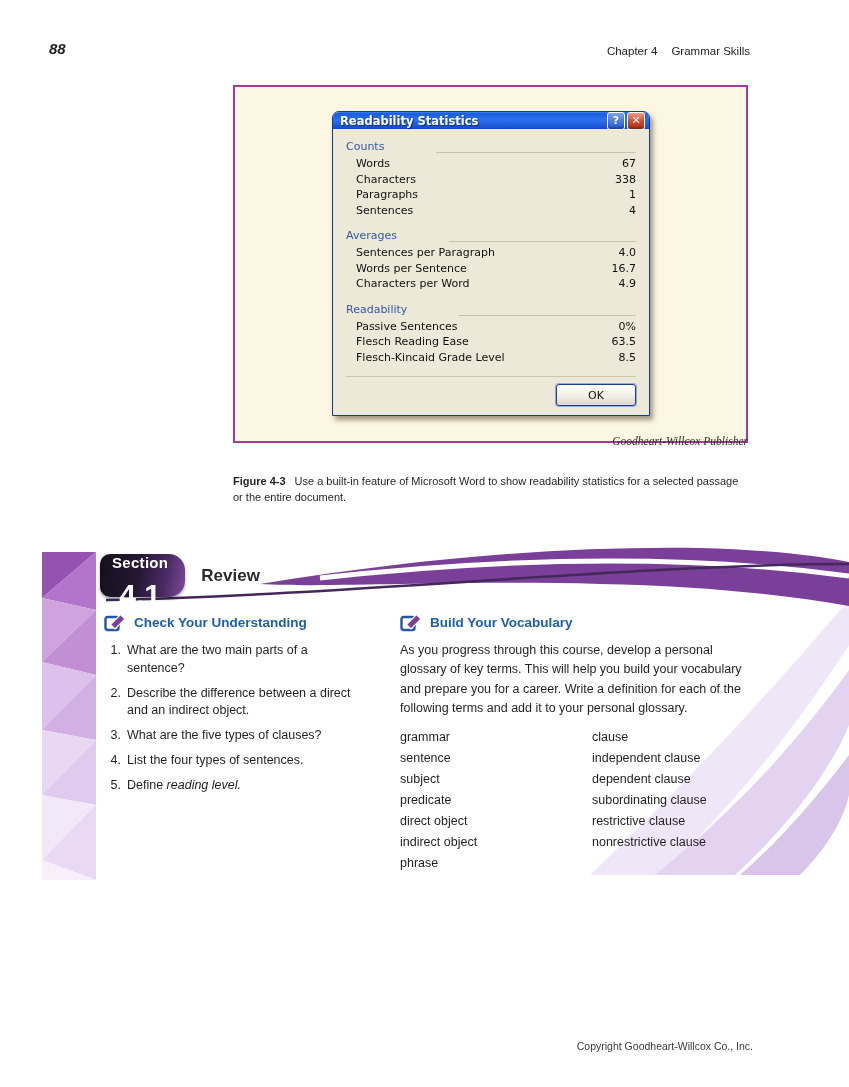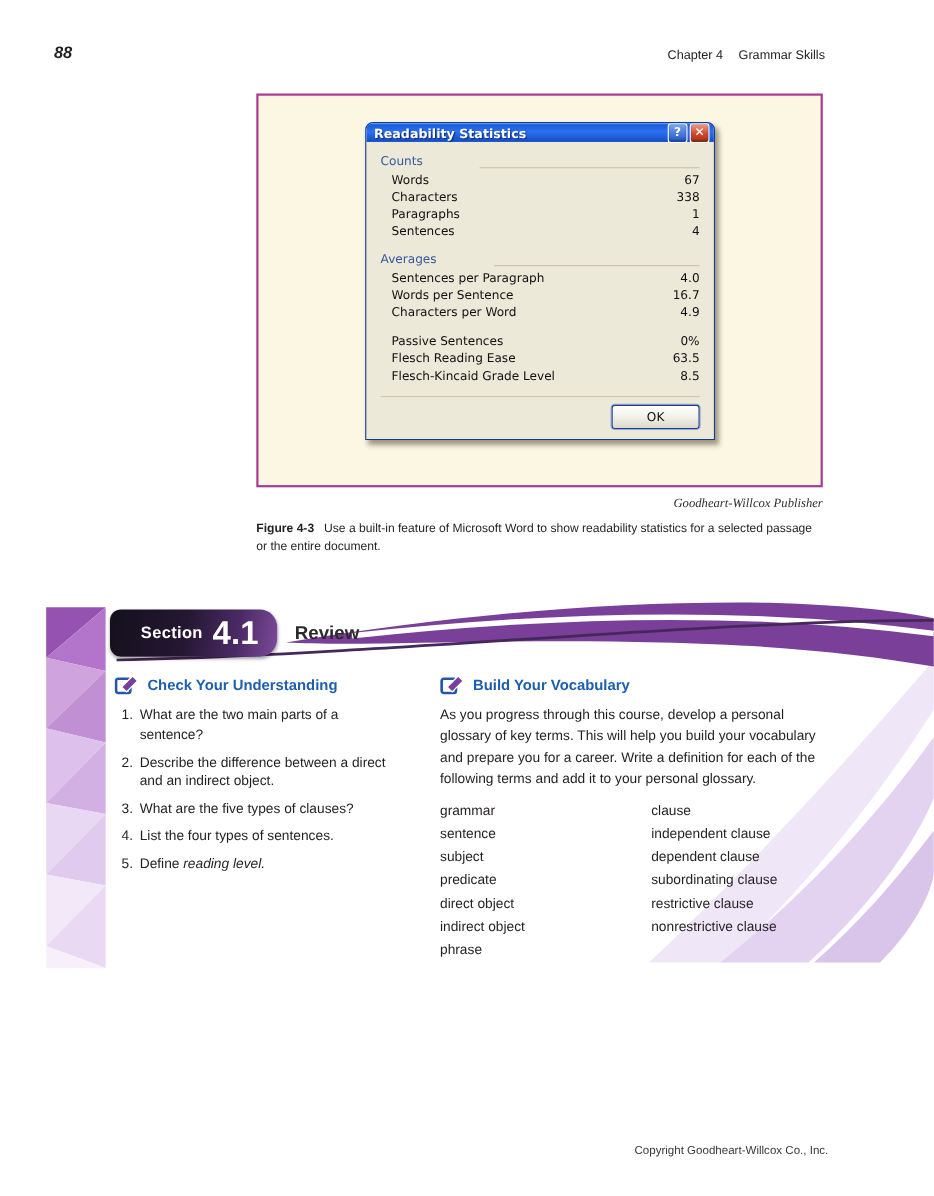--- a/index.html
+++ b/index.html
@@ -35,34 +35,34 @@
   .xp-group-label .rule { flex:1; border-top:1px solid #c7c3ac; margin-left:7px; margin-top:2px; }
   .xp-row { display:flex; justify-content:space-between; font-size:11px; line-height:15.5px;
             padding-left:10px; color:#101010; }
   .xp-footer { display:flex; justify-content:flex-end; border-top:1px solid #cbc7b1; margin-top:4px; padding-top:7px; }
   .xp-ok { width:80px; height:22px; font-size:11px; font-family:"DejaVu Sans",sans-serif; color:#101010;
            border:1px solid #1a3e91; border-radius:3px;
            background:linear-gradient(#ffffff,#f1efe6 55%,#dbd9cc);
            box-shadow:0 0 0 1px #97abd9; cursor:default; }
 
   
-  .fig-credit { position:absolute; right:101px; top:452px; font-family:"Liberation Serif",serif;
+  .fig-credit { position:absolute; right:101px; top:435px; font-family:"Liberation Serif",serif;
                 font-style:italic; font-size:11.5px; color:#2e2e2e; }
   .fig-caption { position:absolute; left:233px; top:474px; width:516px; font-size:11px; line-height:1.45; }
   .fig-caption .cap-label { font-weight:bold; margin-right:9px; }
 
   
   .deco { position:absolute; left:0; top:540px; width:849px; height:350px; z-index:1; }
 
   
   .review-head { position:absolute; left:100px; top:554px; display:flex; align-items:center; z-index:3; }
-  .section-pill { display:flex; align-items:baseline; gap:9px; height:43px; padding:0 17px 0 28px;
+  .section-pill { display:flex; align-items:baseline; gap:9px; height:43px; padding:0 17px 0 12px;
                   border-radius:10px 16px 16px 10px; align-items:center;
                   background:linear-gradient(100deg,#14101c 0%,#241733 45%,#4a2a63 75%,#7d4a9b 100%);
-                  box-shadow:0 2px 3px rgba(0,0,0,.35); }
+                  box-shadow:0 2px 3px rgba(0,0,0,.35);flex-direction:column; }
   .section-word { color:#fff; font-weight:bold; font-size:15px; letter-spacing:.3px; }
   .section-num  { color:#fff; font-weight:bold; font-size:30px; line-height:1; }
   .review-title { margin-left:16px; font-size:17px; font-weight:bold; color:#2d2a2e; }
 
   
   .check-col { position:absolute; left:104px; top:612px; width:252px; z-index:3; }
   .vocab-col { position:absolute; left:400px; top:612px; width:356px; z-index:3; }
   .col-head { display:flex; align-items:center; gap:8px; }
   .col-head .head-label { color:#1d5fae; font-weight:bold; font-size:13.5px; }
   .q-list { margin-top:10px; }
@@ -128,20 +128,24 @@
               <span>Words per Sentence</span>
               <span class="val">16.7</span>
             </div>
           <div class="xp-row">
               <span>Characters per Word</span>
               <span class="val">4.9</span>
             </div>
         </div>
 
         <div class="xp-group">
+          <div class="xp-group-label">
+            <span>Readability</span>
+              <span class="rule"></span>
+          </div>
           <div class="xp-row">
               <span>Passive Sentences</span>
               <span class="val">0%</span>
             </div>
           <div class="xp-row">
               <span>Flesch Reading Ease</span>
               <span class="val">63.5</span>
             </div>
           <div class="xp-row">
               <span>Flesch-Kincaid Grade Level</span>

